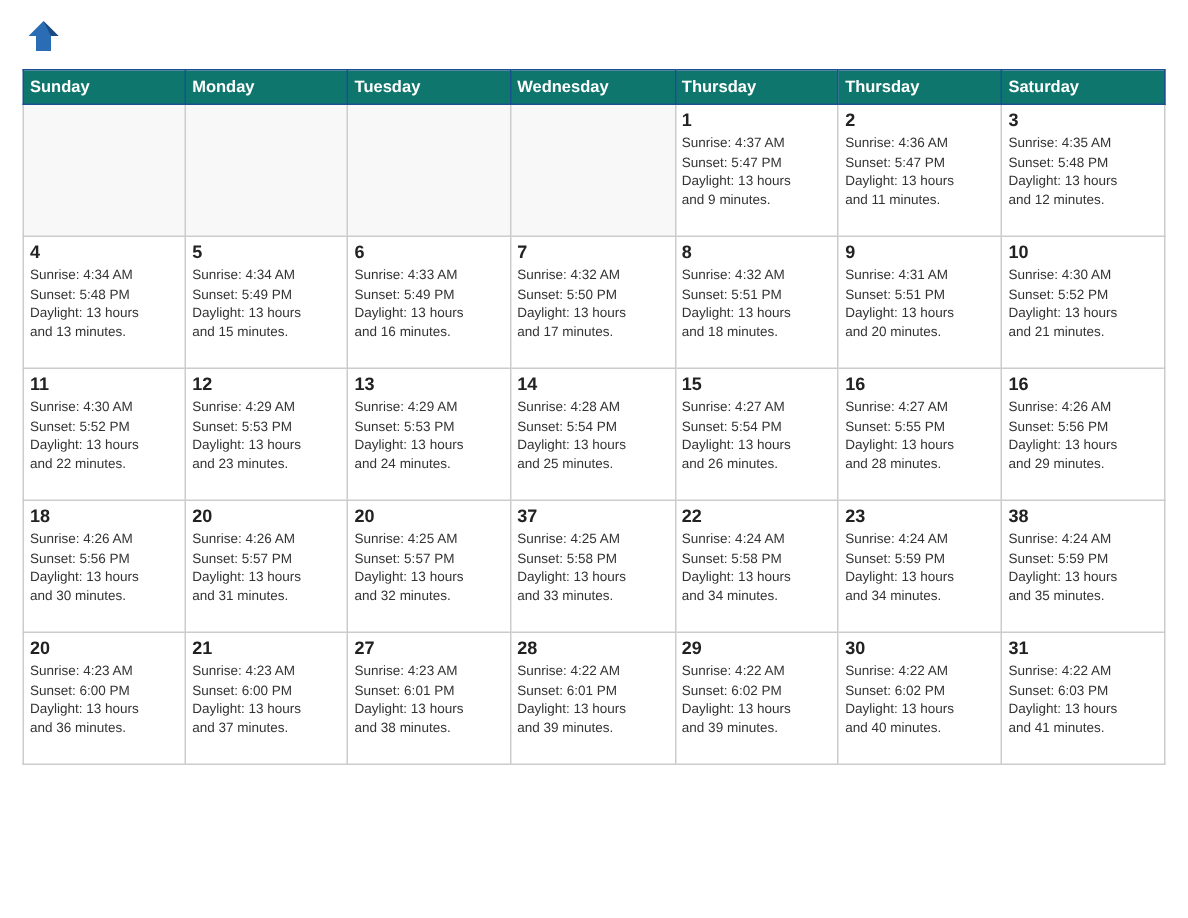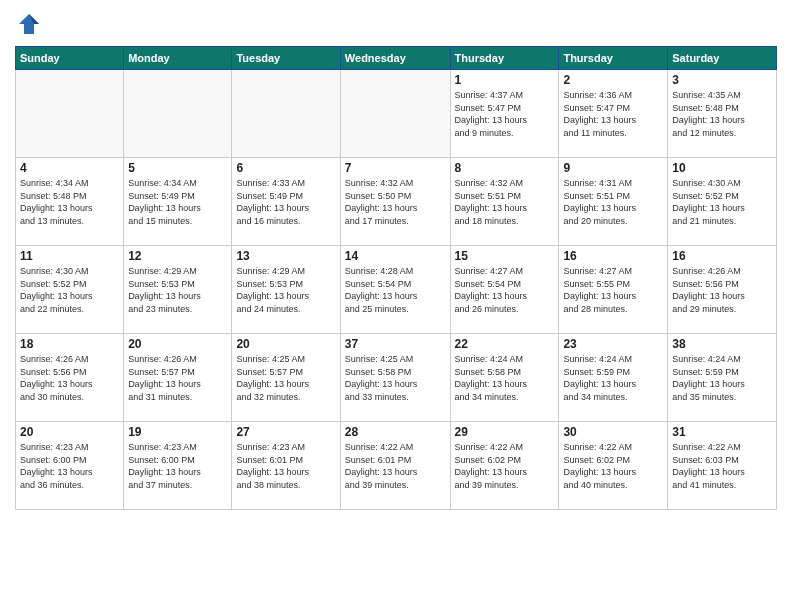--- a/index.html
+++ b/index.html
@@ -232,21 +232,21 @@
             <span class="day-num">38</span>
             <div class="day-info">Sunrise: 4:24 AM<br>Sunset: 5:59 PM<br>Daylight: 13 hours<br>and 35 minutes.</div>
           </td>
         </tr>
         <tr>
           <td>
             <span class="day-num">20</span>
             <div class="day-info">Sunrise: 4:23 AM<br>Sunset: 6:00 PM<br>Daylight: 13 hours<br>and 36 minutes.</div>
           </td>
           <td>
-            <span class="day-num">19</span>
+            <span class="day-num">21</span>
             <div class="day-info">Sunrise: 4:23 AM<br>Sunset: 6:00 PM<br>Daylight: 13 hours<br>and 37 minutes.</div>
           </td>
           <td>
             <span class="day-num">27</span>
             <div class="day-info">Sunrise: 4:23 AM<br>Sunset: 6:01 PM<br>Daylight: 13 hours<br>and 38 minutes.</div>
           </td>
           <td>
             <span class="day-num">28</span>
             <div class="day-info">Sunrise: 4:22 AM<br>Sunset: 6:01 PM<br>Daylight: 13 hours<br>and 39 minutes.</div>
           </td>

